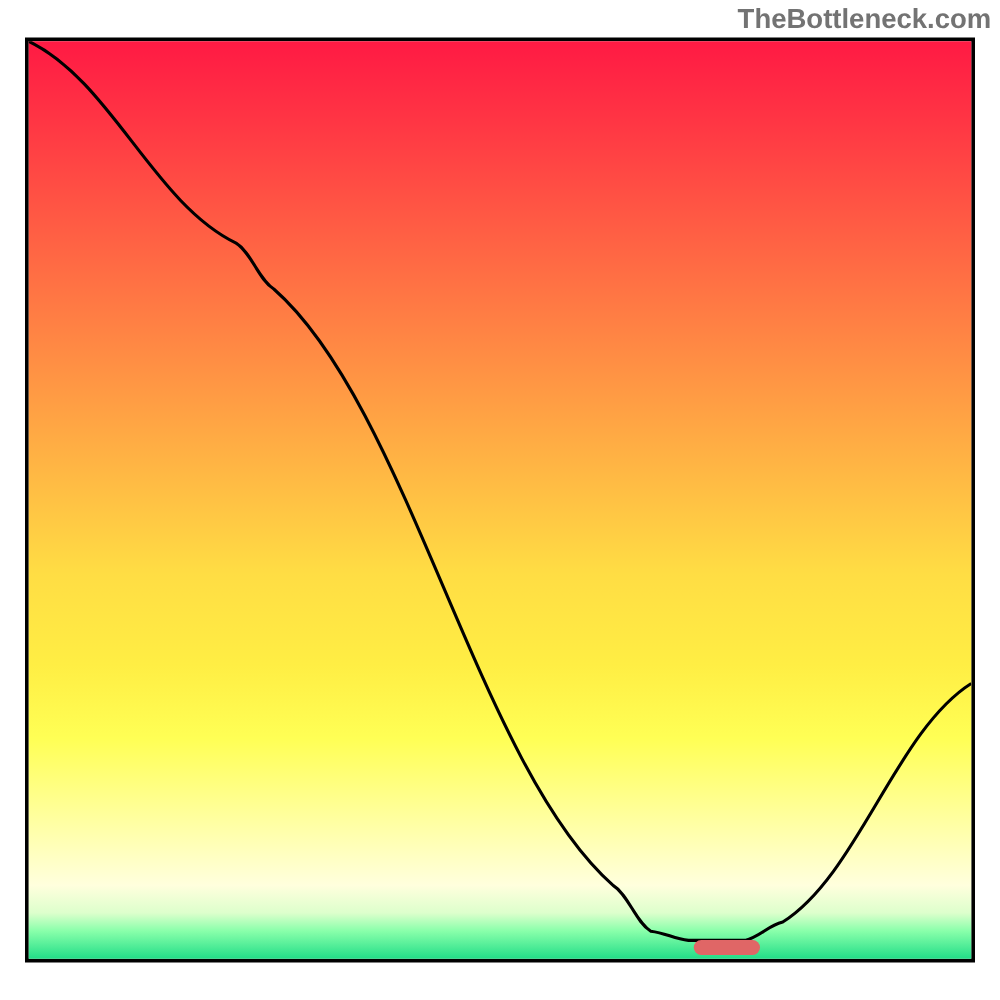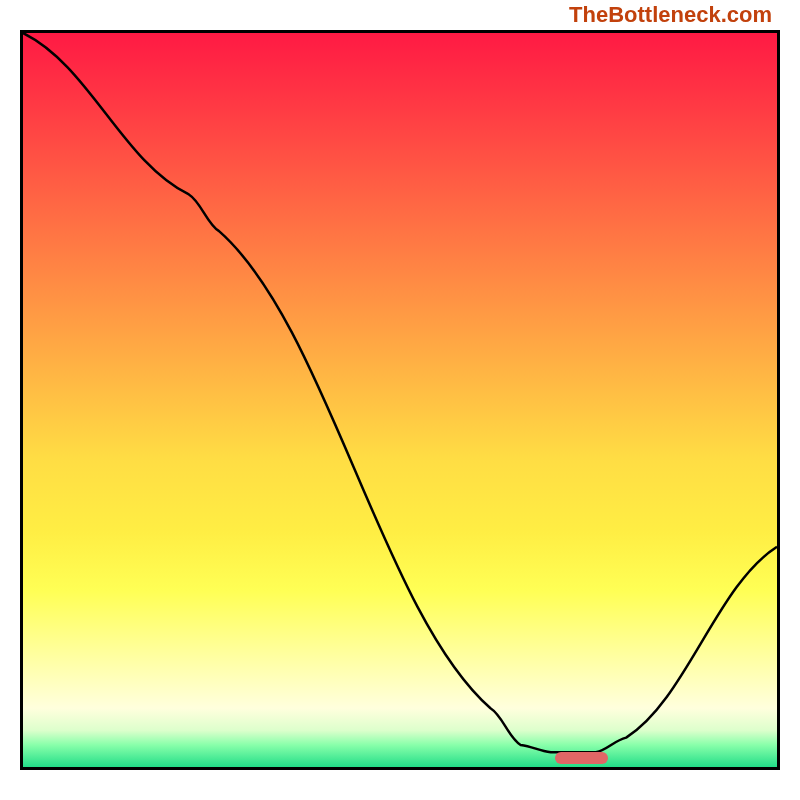--- a/index.html
+++ b/index.html
@@ -6,24 +6,24 @@
   body {
     width: 800px;
     height: 800px;
     background: #ffffff;
     position: relative;
     font-family: Arial, sans-serif;
   }
   .watermark {
     position: absolute;
     top: 2px;
-    right: 28px;
+    right: 7px;
     font-size: 22px;
     font-weight: bold;
-    color: #c2410c;
+    color: #737373;
     z-index: 10;
   }
   .plot-area {
     position: absolute;
     left: 20px;
     top: 30px;
     width: 760px;
     height: 740px;
     border: 3px solid #000000;
   }

